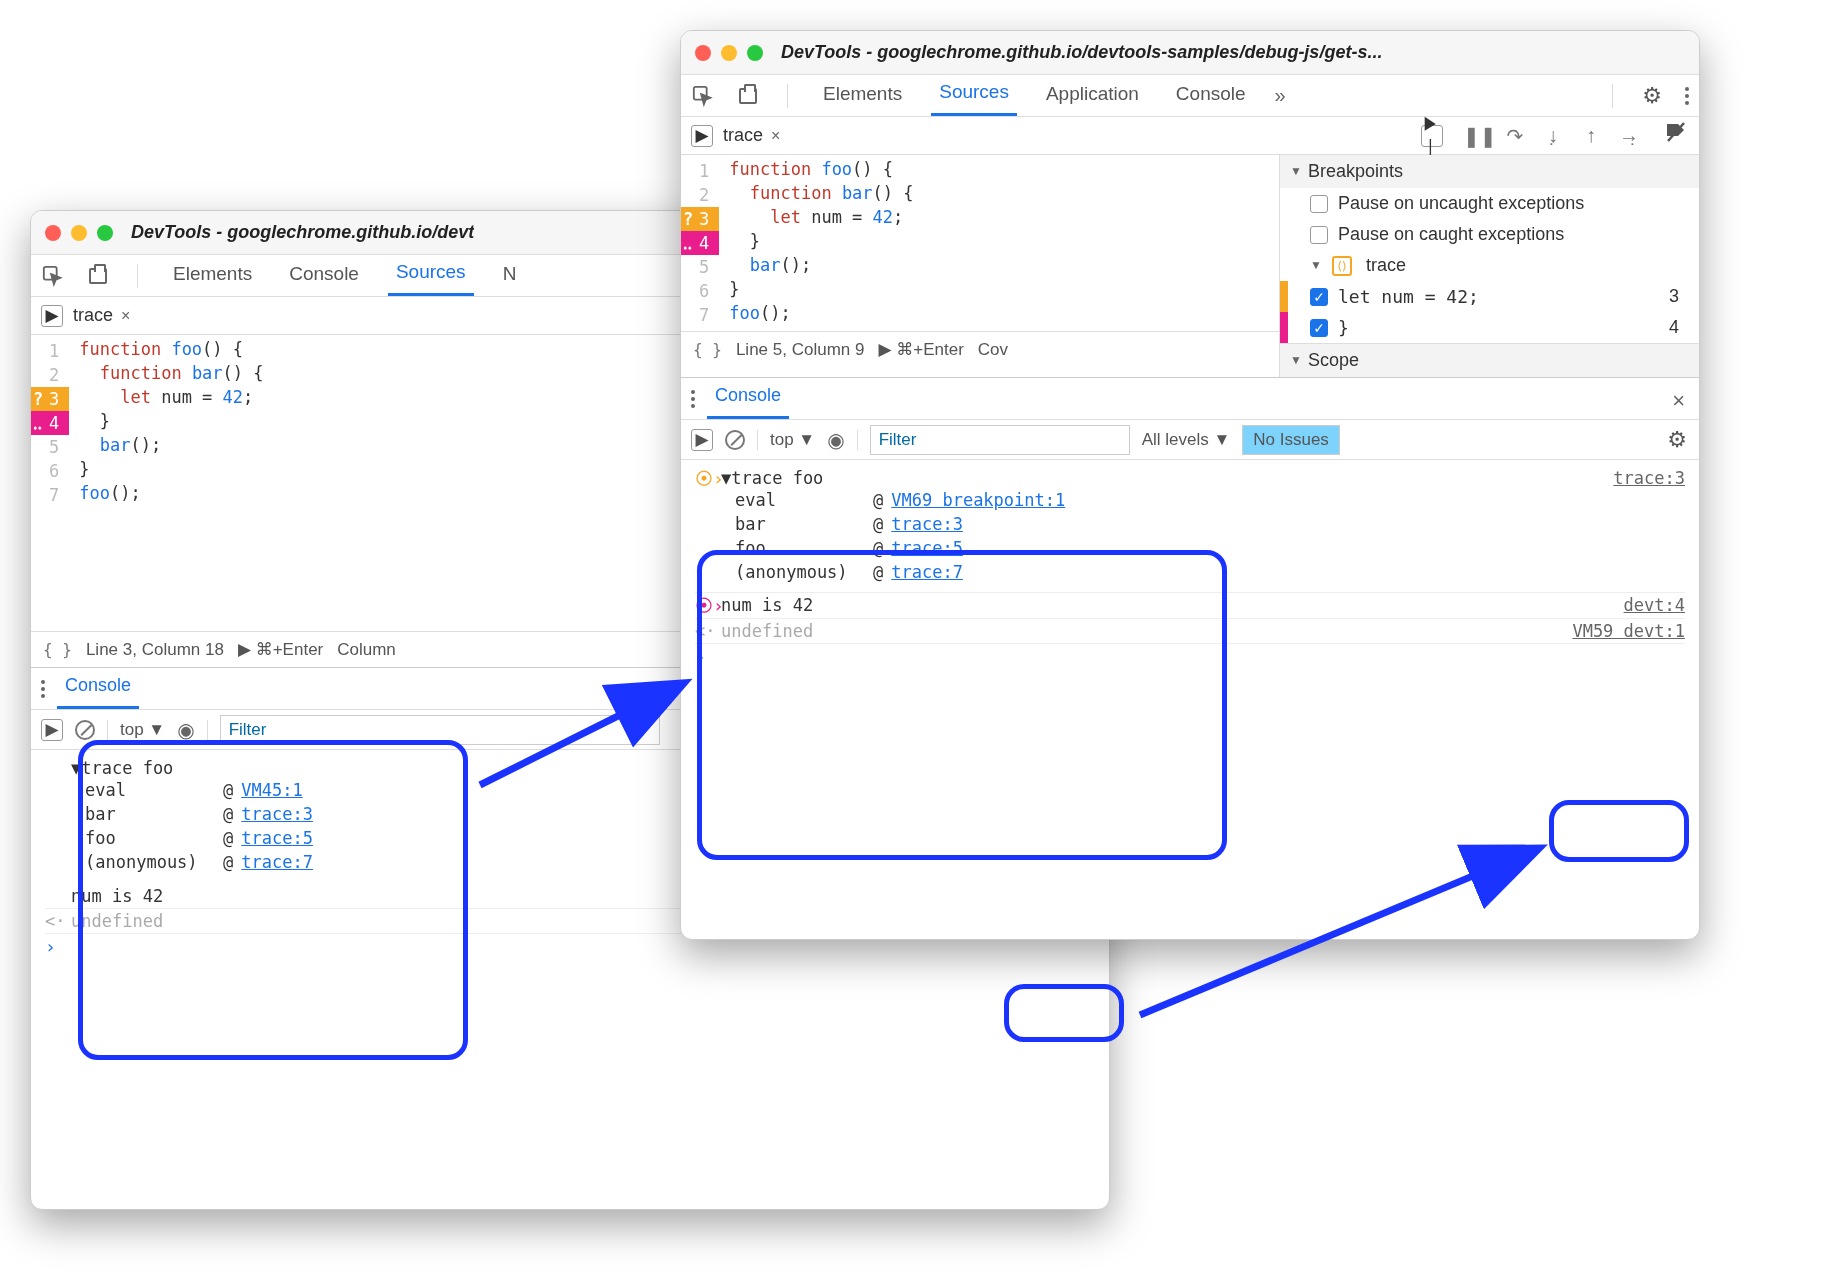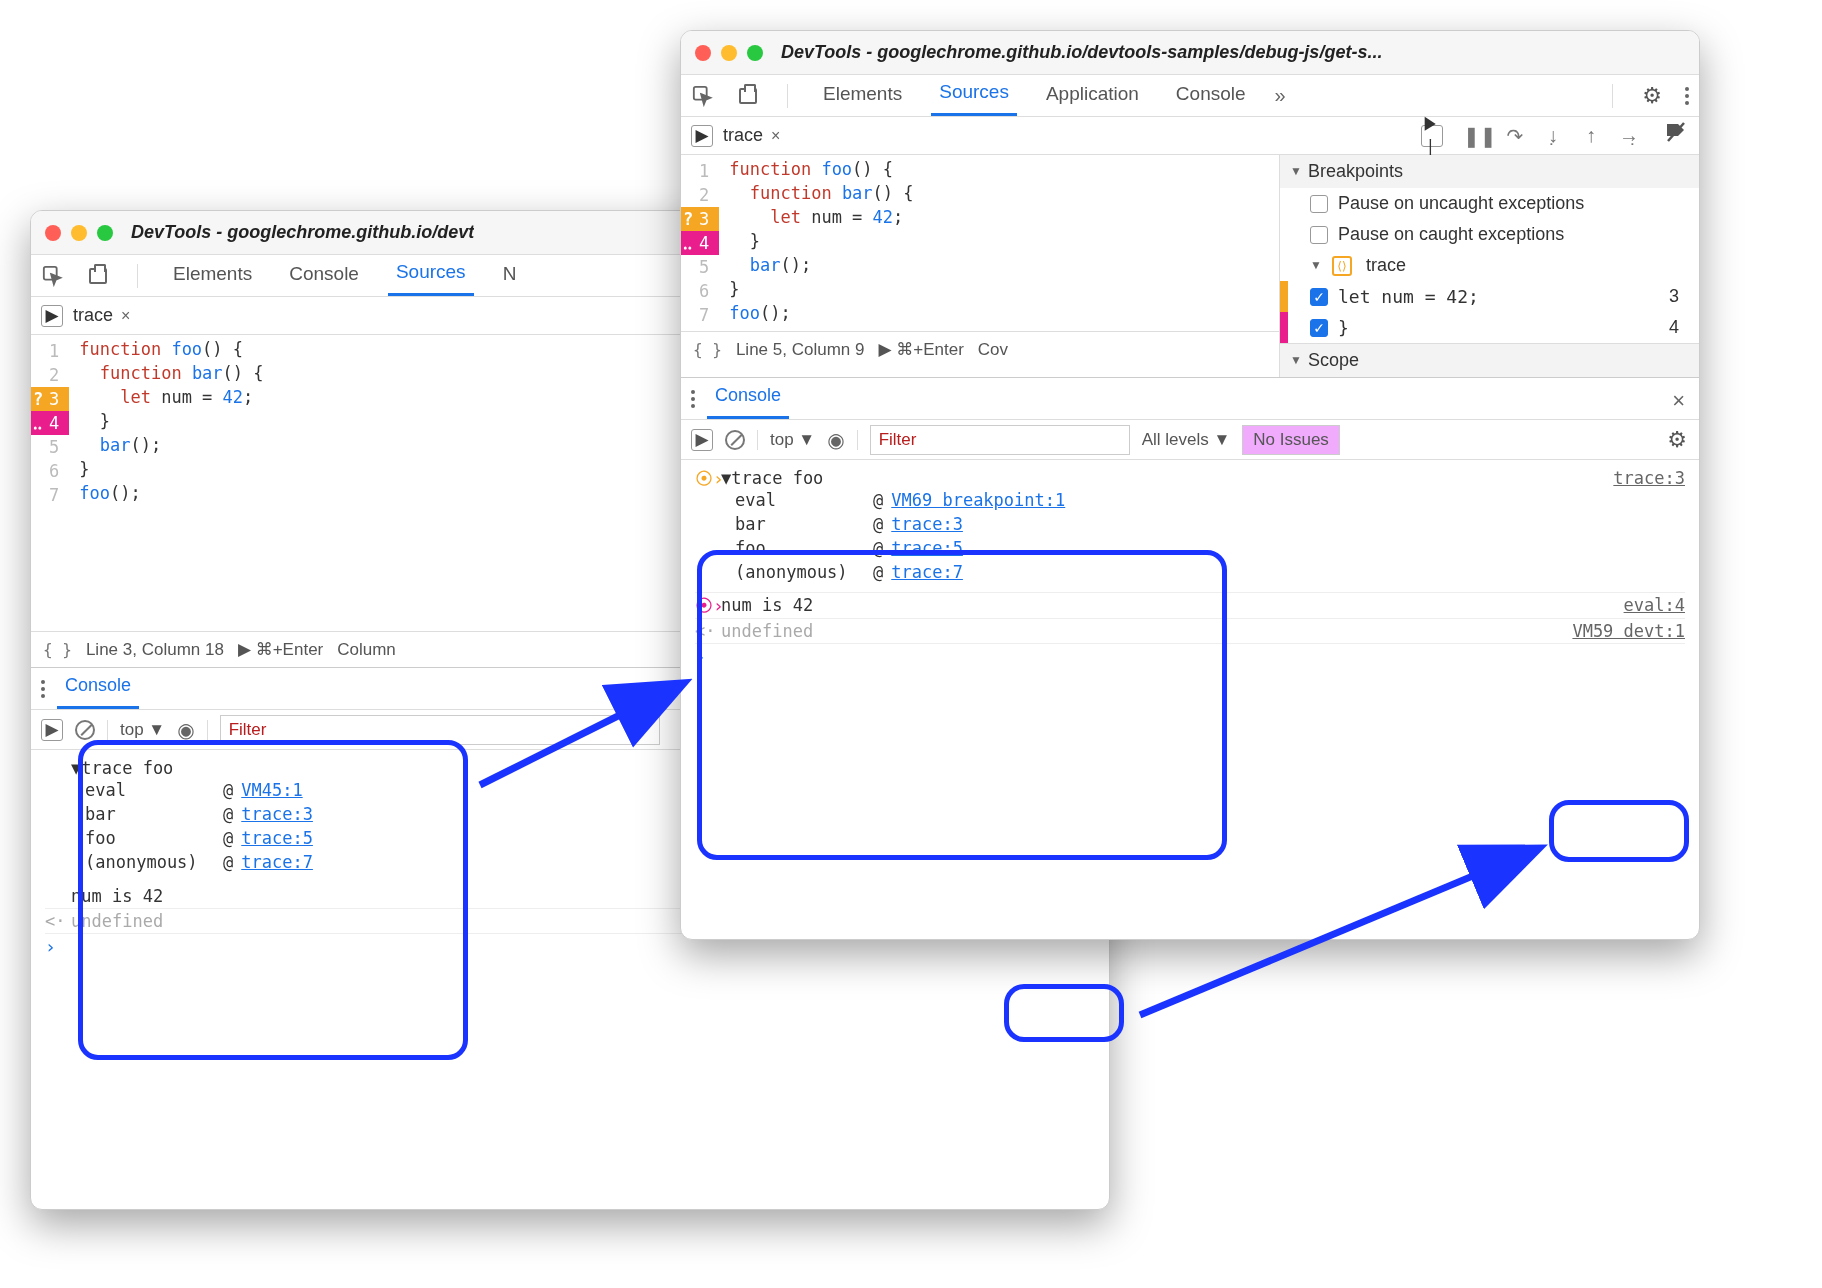--- a/index.html
+++ b/index.html
@@ -48,22 +48,22 @@
 .chk.checked { background: #1a73e8; border-color:#1a73e8; color:#fff; font-size:14px; }
 .chk.checked::after { content:"✓"; }
 .tri { display:inline-block; font-size:12px; color:#666; transform: translateY(-1px); }
 .mono { font-family: "SF Mono", Menlo, monospace; }
 .drawer { border-top: 1px solid #ccc; }
 .drawer .dtabs { height: 42px; display: flex; align-items: center; padding: 0 10px; gap: 12px; border-bottom: 1px solid #ddd; font-size: 18px; }
 .drawer .controls { height: 40px; display: flex; align-items: center; padding: 0 10px; gap: 12px; border-bottom: 1px solid #ddd; font-size: 17px; color:#555; }
 .nosymbol { width:20px; height:20px; border:2px solid #777; border-radius:50%; position:relative; display:inline-block; }
 .nosymbol::after { content:""; position:absolute; left:2px; top:7px; width:15px; height:2px; background:#777; transform:rotate(-45deg); }
 .eye::before { content:"◉"; font-size:20px; color:#666; }
-.filterbox { border:1px solid #ccc; padding: 4px 8px; font-size:17px; color:#b91c1c; flex:0 0 auto; }
-.pillbtn { border:1px solid #ccc; padding:4px 10px; font-size:17px; background:#f0abfc; }
+.filterbox { border:1px solid #ccc; padding: 4px 8px; font-size:17px; color:#0369a1; flex:0 0 auto; }
+.pillbtn { border:1px solid #ccc; padding:4px 10px; font-size:17px; background:#7dd3fc; }
 .consolebody { font-family: "SF Mono", Menlo, monospace; font-size: 17px; padding: 6px 14px; }
 .consolerow { display: flex; align-items: flex-start; padding: 2px 0; }
 .consolerow .marker { width: 26px; flex-shrink:0; }
 .consolerow .body { flex: 1; }
 .consolerow .src { color: #666; text-decoration: underline; font-size: 17px; }
 .tracetbl { margin-left: 14px; }
 .tracetbl div { display: flex; gap: 8px; padding: 2px 0; }
 .tracetbl .name { width: 130px; }
 .link { color: #1a73e8; text-decoration: underline; }
 .prompt { color: #1a73e8; font-size: 18px; }
@@ -406,21 +406,21 @@
                 <span class="link">trace:7</span>
               </div>
             </div>
         </div>
         <div class="src">trace:3</div>
       </div>
       <div style="height:6px;"></div>
       <div class="consolerow" style="border-top:1px solid #eee;">
         <span class="marker debugmarker2">⦿›</span>
         <div class="body">num is 42</div>
-        <div class="src">eval:4</div>
+        <div class="src">devt:4</div>
       </div>
       <div class="consolerow" style="border-top:1px solid #eee; border-bottom:1px solid #eee; color:#aaa;">
         <span class="marker outmarker">&lt;·</span>
         <div class="body">undefined</div>
         <div class="src">VM59 devt:1</div>
       </div>
       <div class="consolerow">
         <span class="marker prompt">›</span>
       </div>
     </div>

